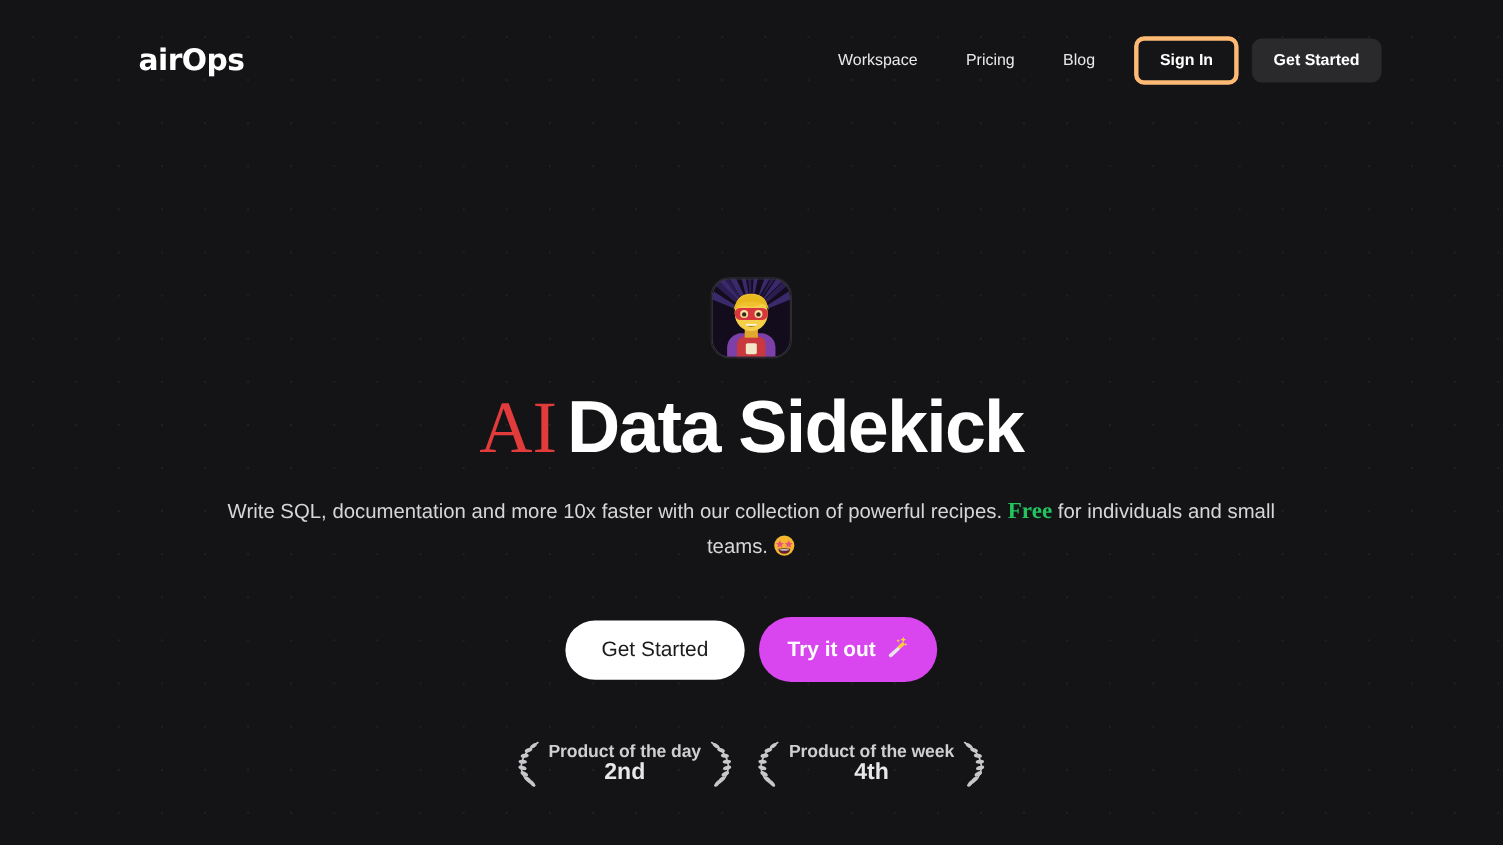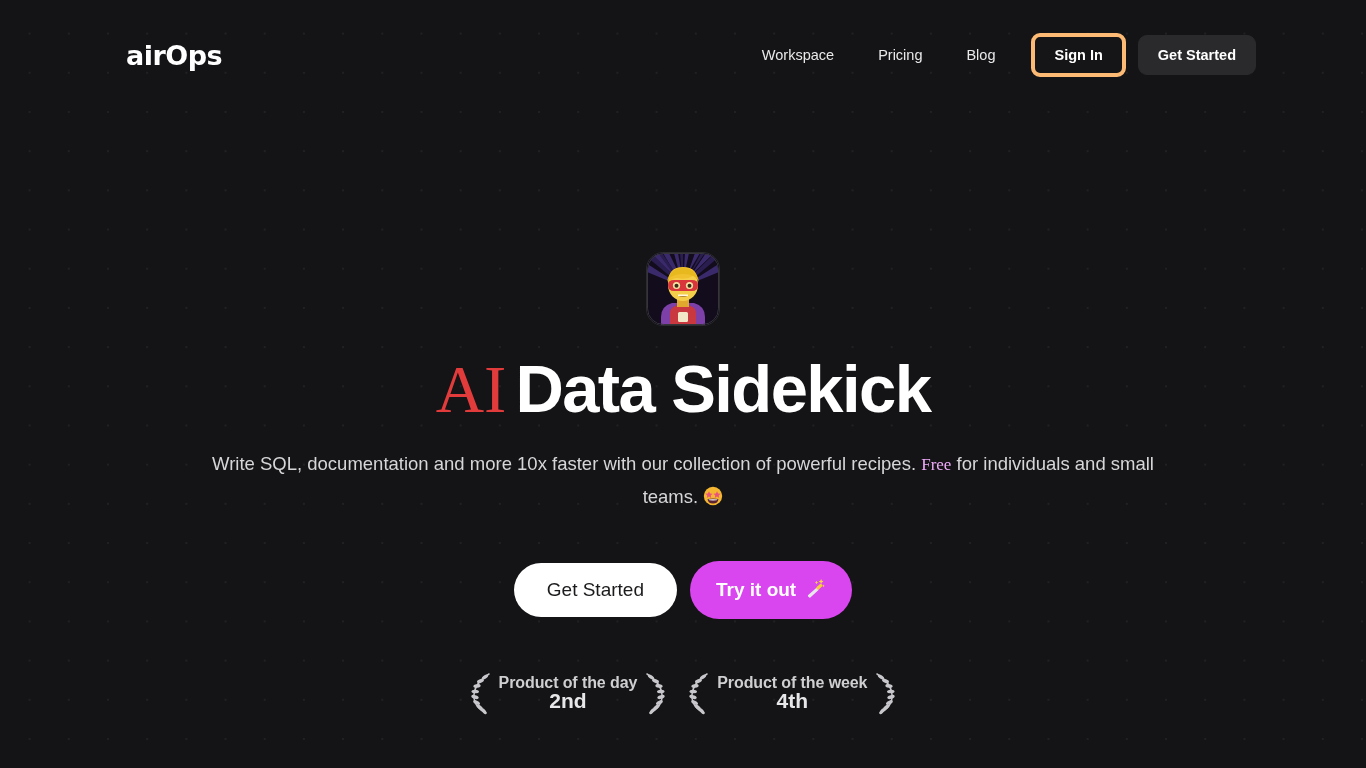--- a/index.html
+++ b/index.html
@@ -137,23 +137,23 @@
     margin-top: 24px;
     width: 1000px;
     text-align: center;
     font-size: 18.5px;
     line-height: 32px;
     color: #d6d6d8;
     font-weight: 400;
   }
   .hero-sub .accent {
     font-family: "Liberation Serif", serif;
-    color: #f0abfc;
-    font-weight: 400;
-    font-size: 17px;
+    color: #22c55e;
+    font-weight: 700;
+    font-size: 21px;
   }
   .emoji-inline {
     display: inline-block;
     vertical-align: -3px;
   }
 
   .cta-row {
     margin-top: 45px;
     display: flex;
     align-items: center;

